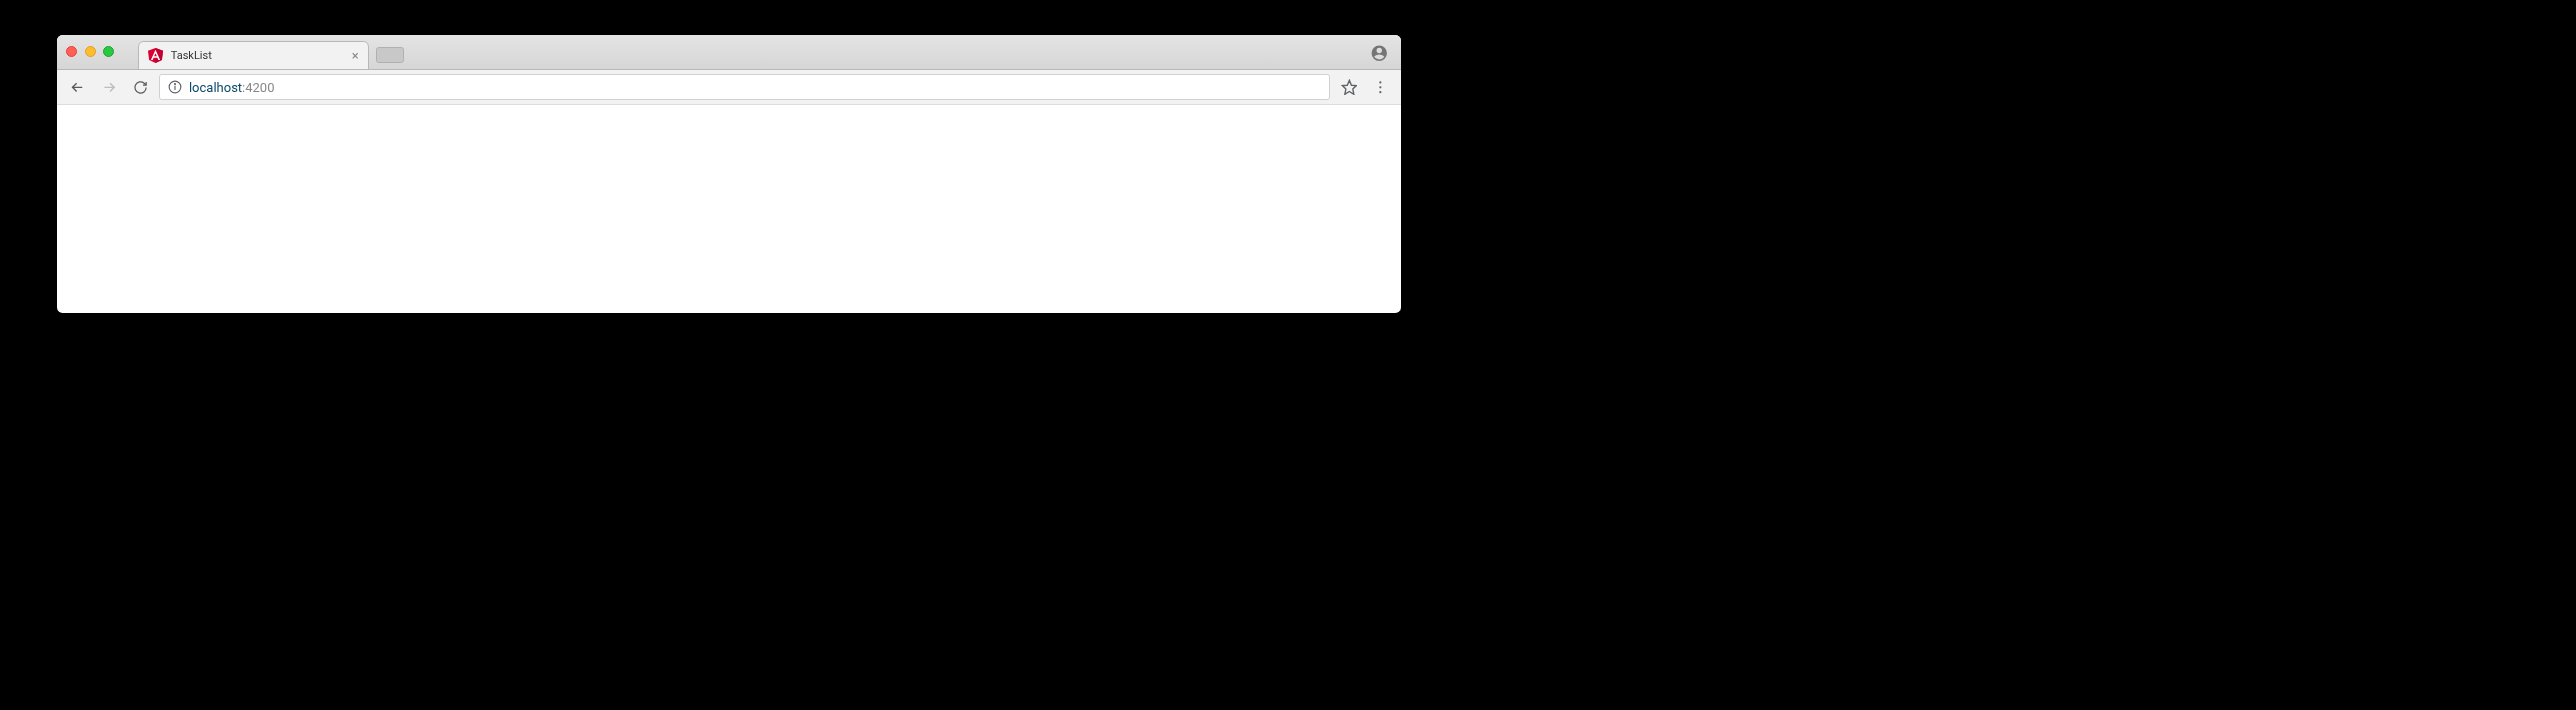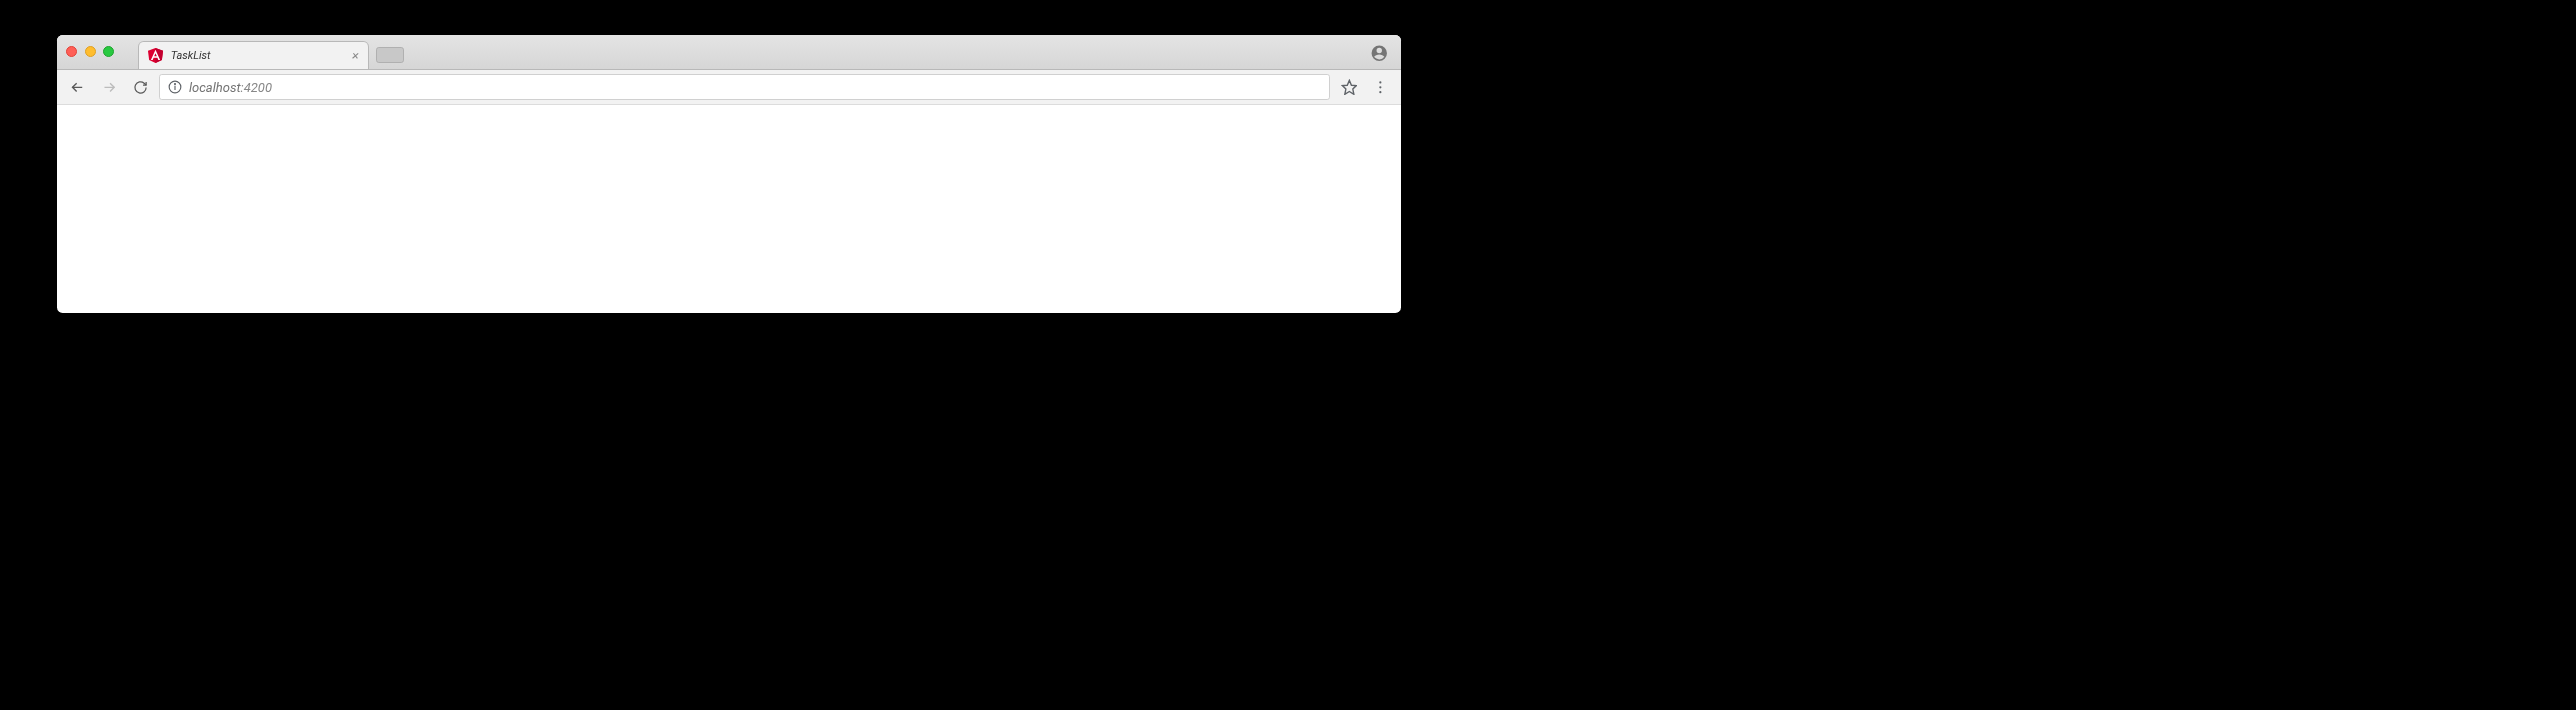--- a/index.html
+++ b/index.html
@@ -17,21 +17,20 @@
       left: 57px;
       top: 35px;
       width: 1344px;
       height: 278px;
       background: #fff;
       border-radius: 5.6px;
       box-shadow: 0 9.3px 37px rgba(0,0,0,0.5);
       overflow: hidden;
       display: flex;
       flex-direction: column;
-      font-style: italic;
     }
     .title-bar {
       height: 35px;
       background: linear-gradient(#e4e4e4, #d6d6d6);
       border-bottom: 0.9px solid #b8b8b8;
       display: flex;
       align-items: flex-end;
       position: relative;
     }
     .traffic-lights {
@@ -121,21 +120,21 @@
       align-items: center;
       padding: 0 7.4px;
       font-size: 13px;
       color: #202124;
     }
     .omnibox .info-icon {
       color: #5f6368;
       margin-right: 7.4px;
       display: inline-flex;
     }
-    .omnibox .url-host { color: #737373; }
+    .omnibox .url-host { color: #0c4a6e; }
     .omnibox .url-port { color: #888; }
     .star-icon, .menu-icon {
       width: 26px;
       height: 26px;
       display: flex;
       align-items: center;
       justify-content: center;
       color: #5f6368;
       cursor: pointer;
     }

